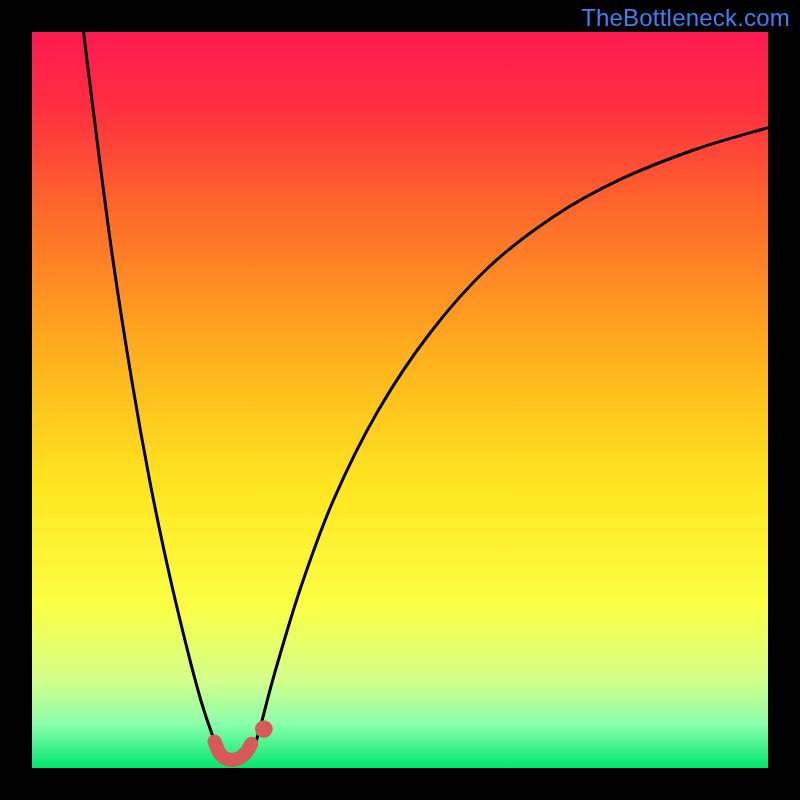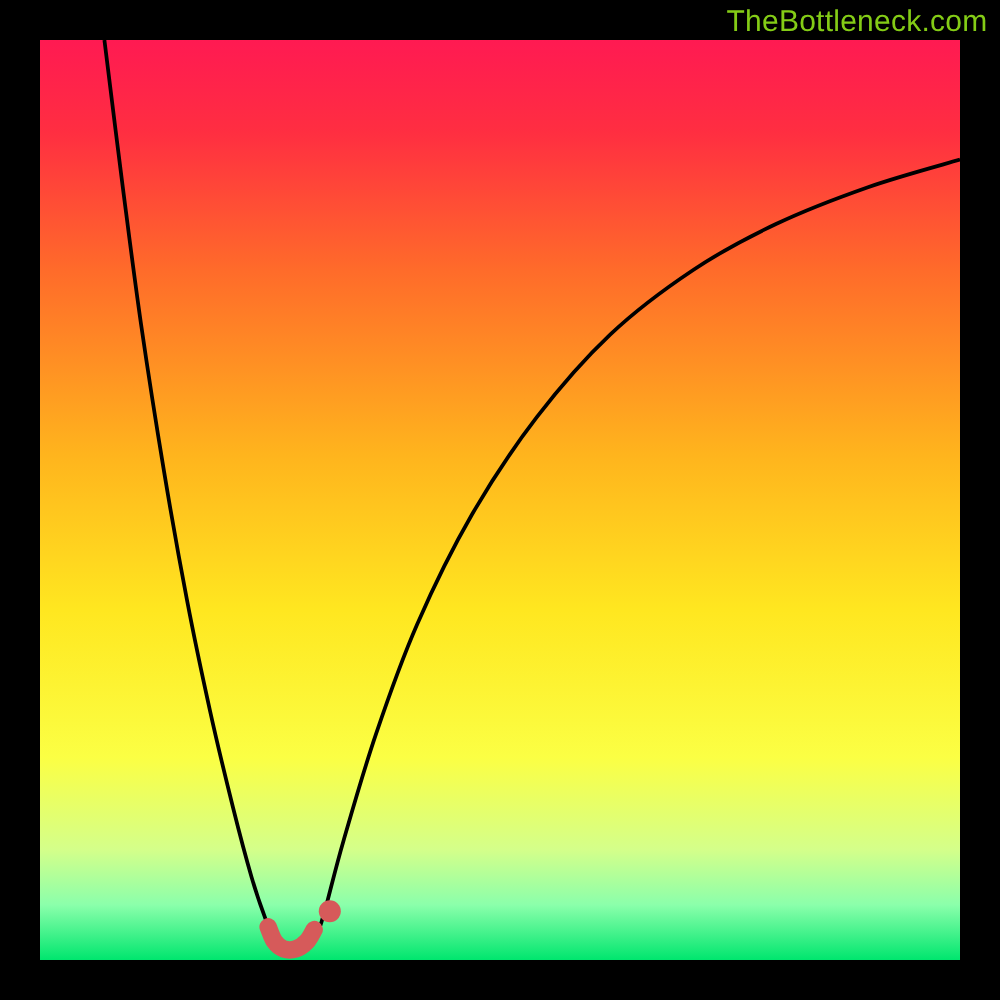--- a/index.html
+++ b/index.html
@@ -39,21 +39,21 @@
     top: 0;
     width: 736px;
     height: 736px;
   }
   .watermark {
     position: absolute;
     top: 4px;
     right: 10px;
     font-family: Arial, Helvetica, sans-serif;
     font-size: 24px;
-    color: #84cc16;
+    color: #3b82f6;
     font-weight: 500;
     letter-spacing: 0.2px;
   }
 </style>
 </head>
 <body>
 
 <div class="frame">
   <div class="plot">
     <svg class="gradient" viewBox="0 0 100 100" preserveAspectRatio="none">

